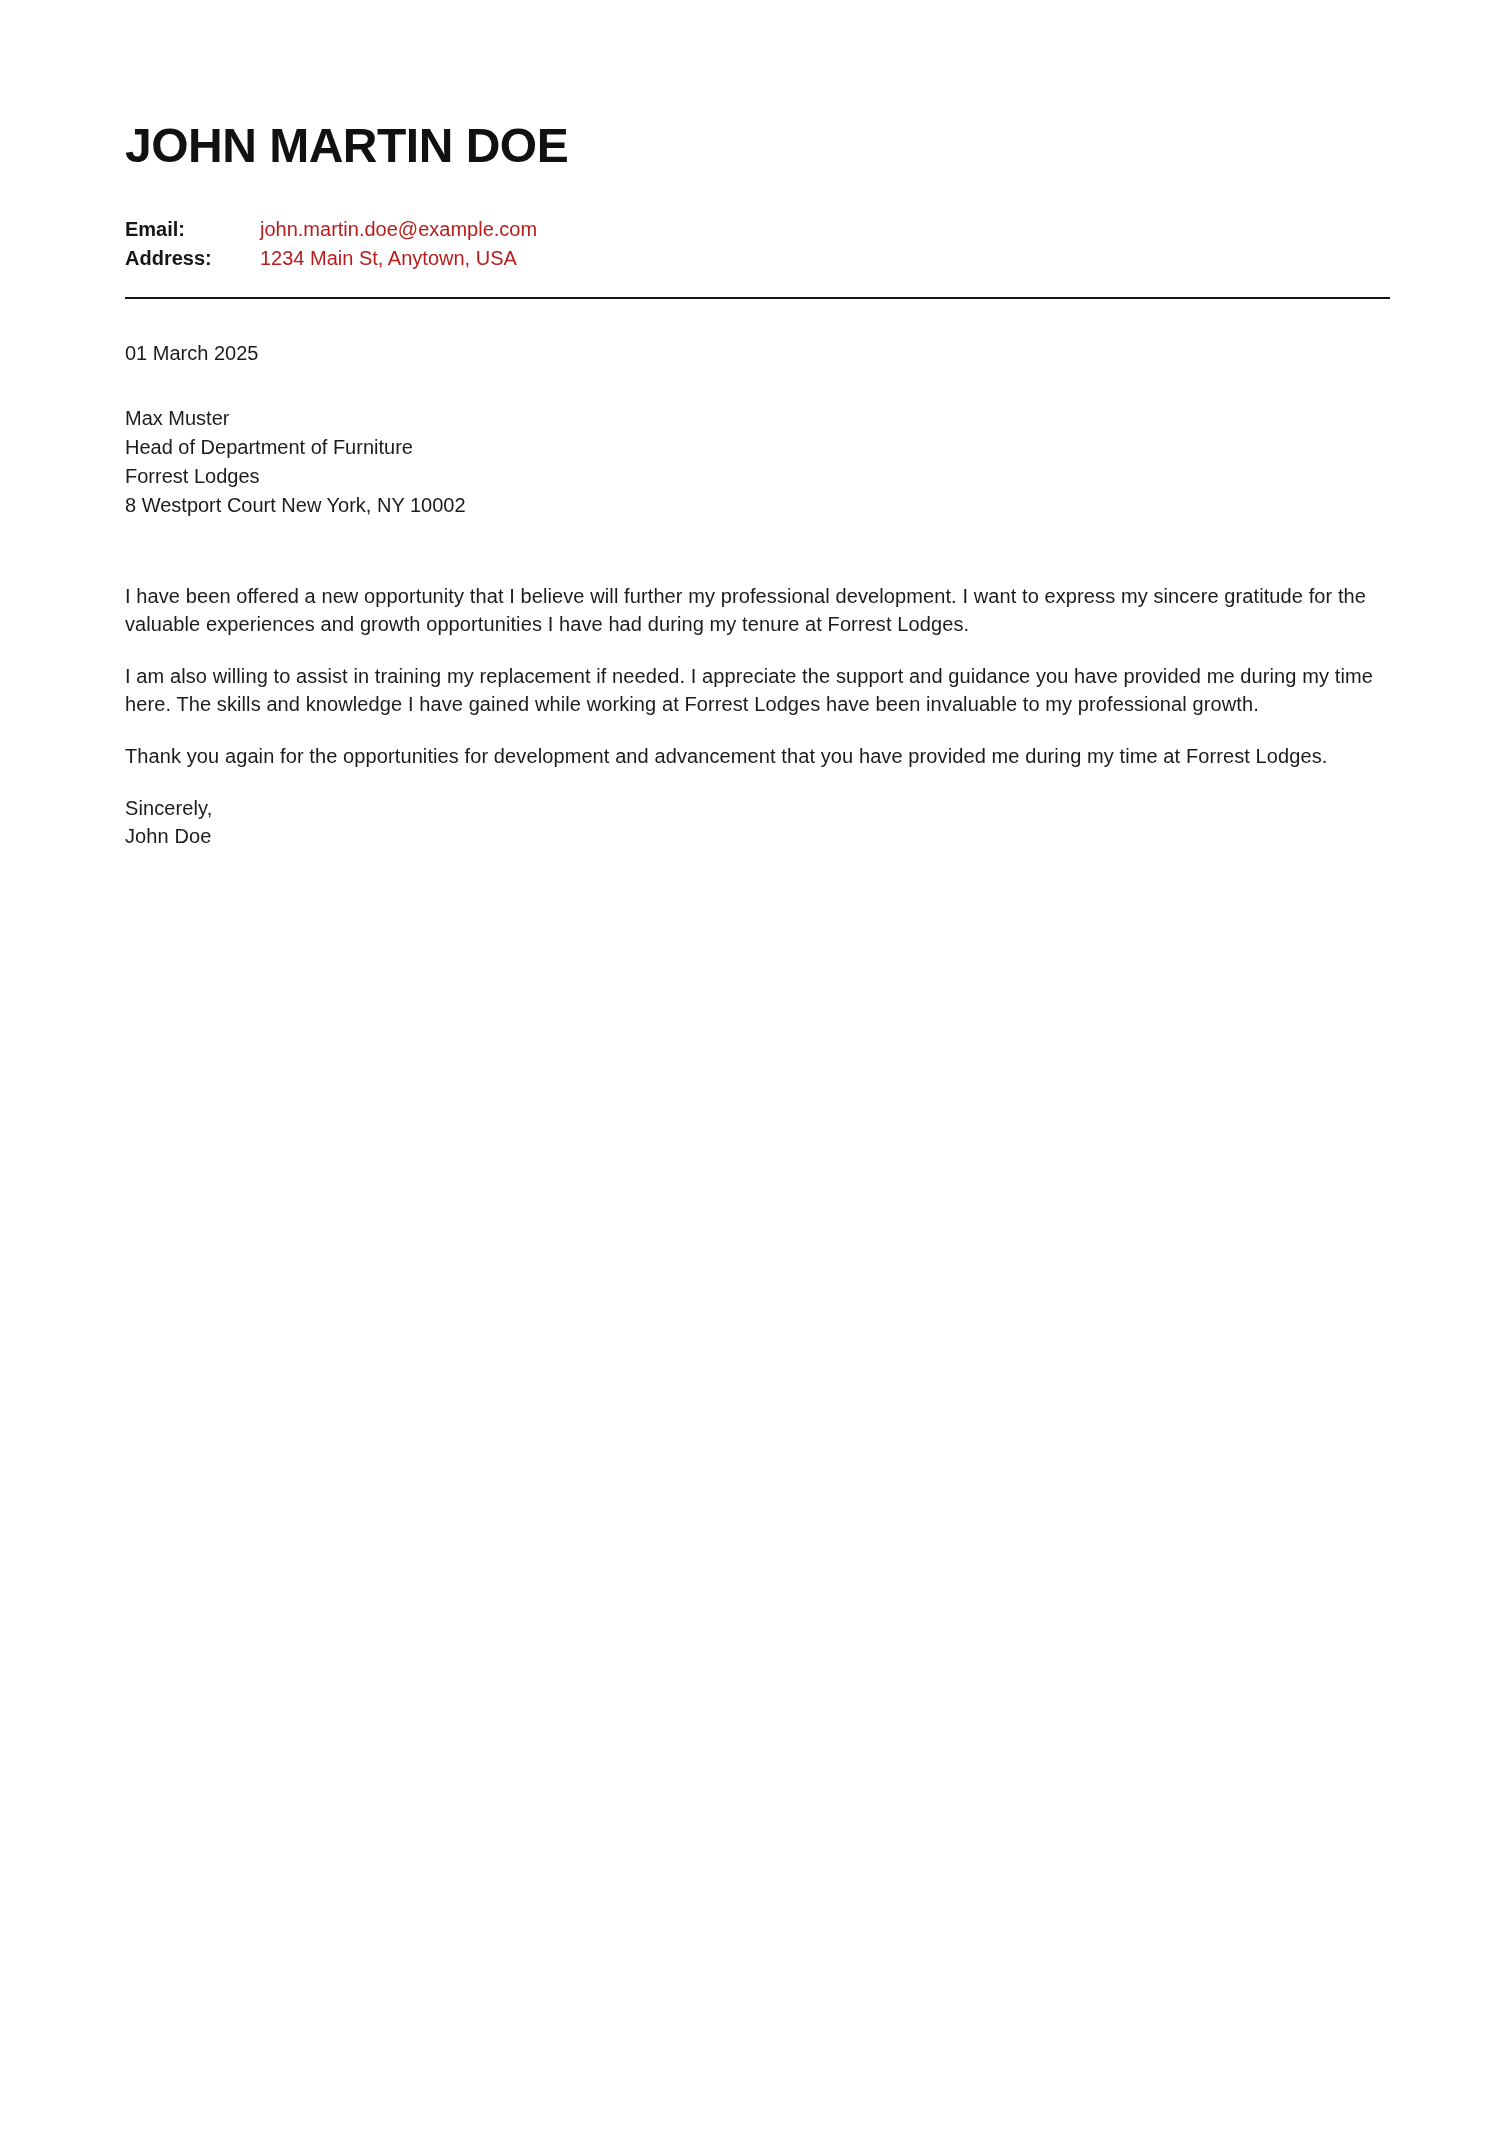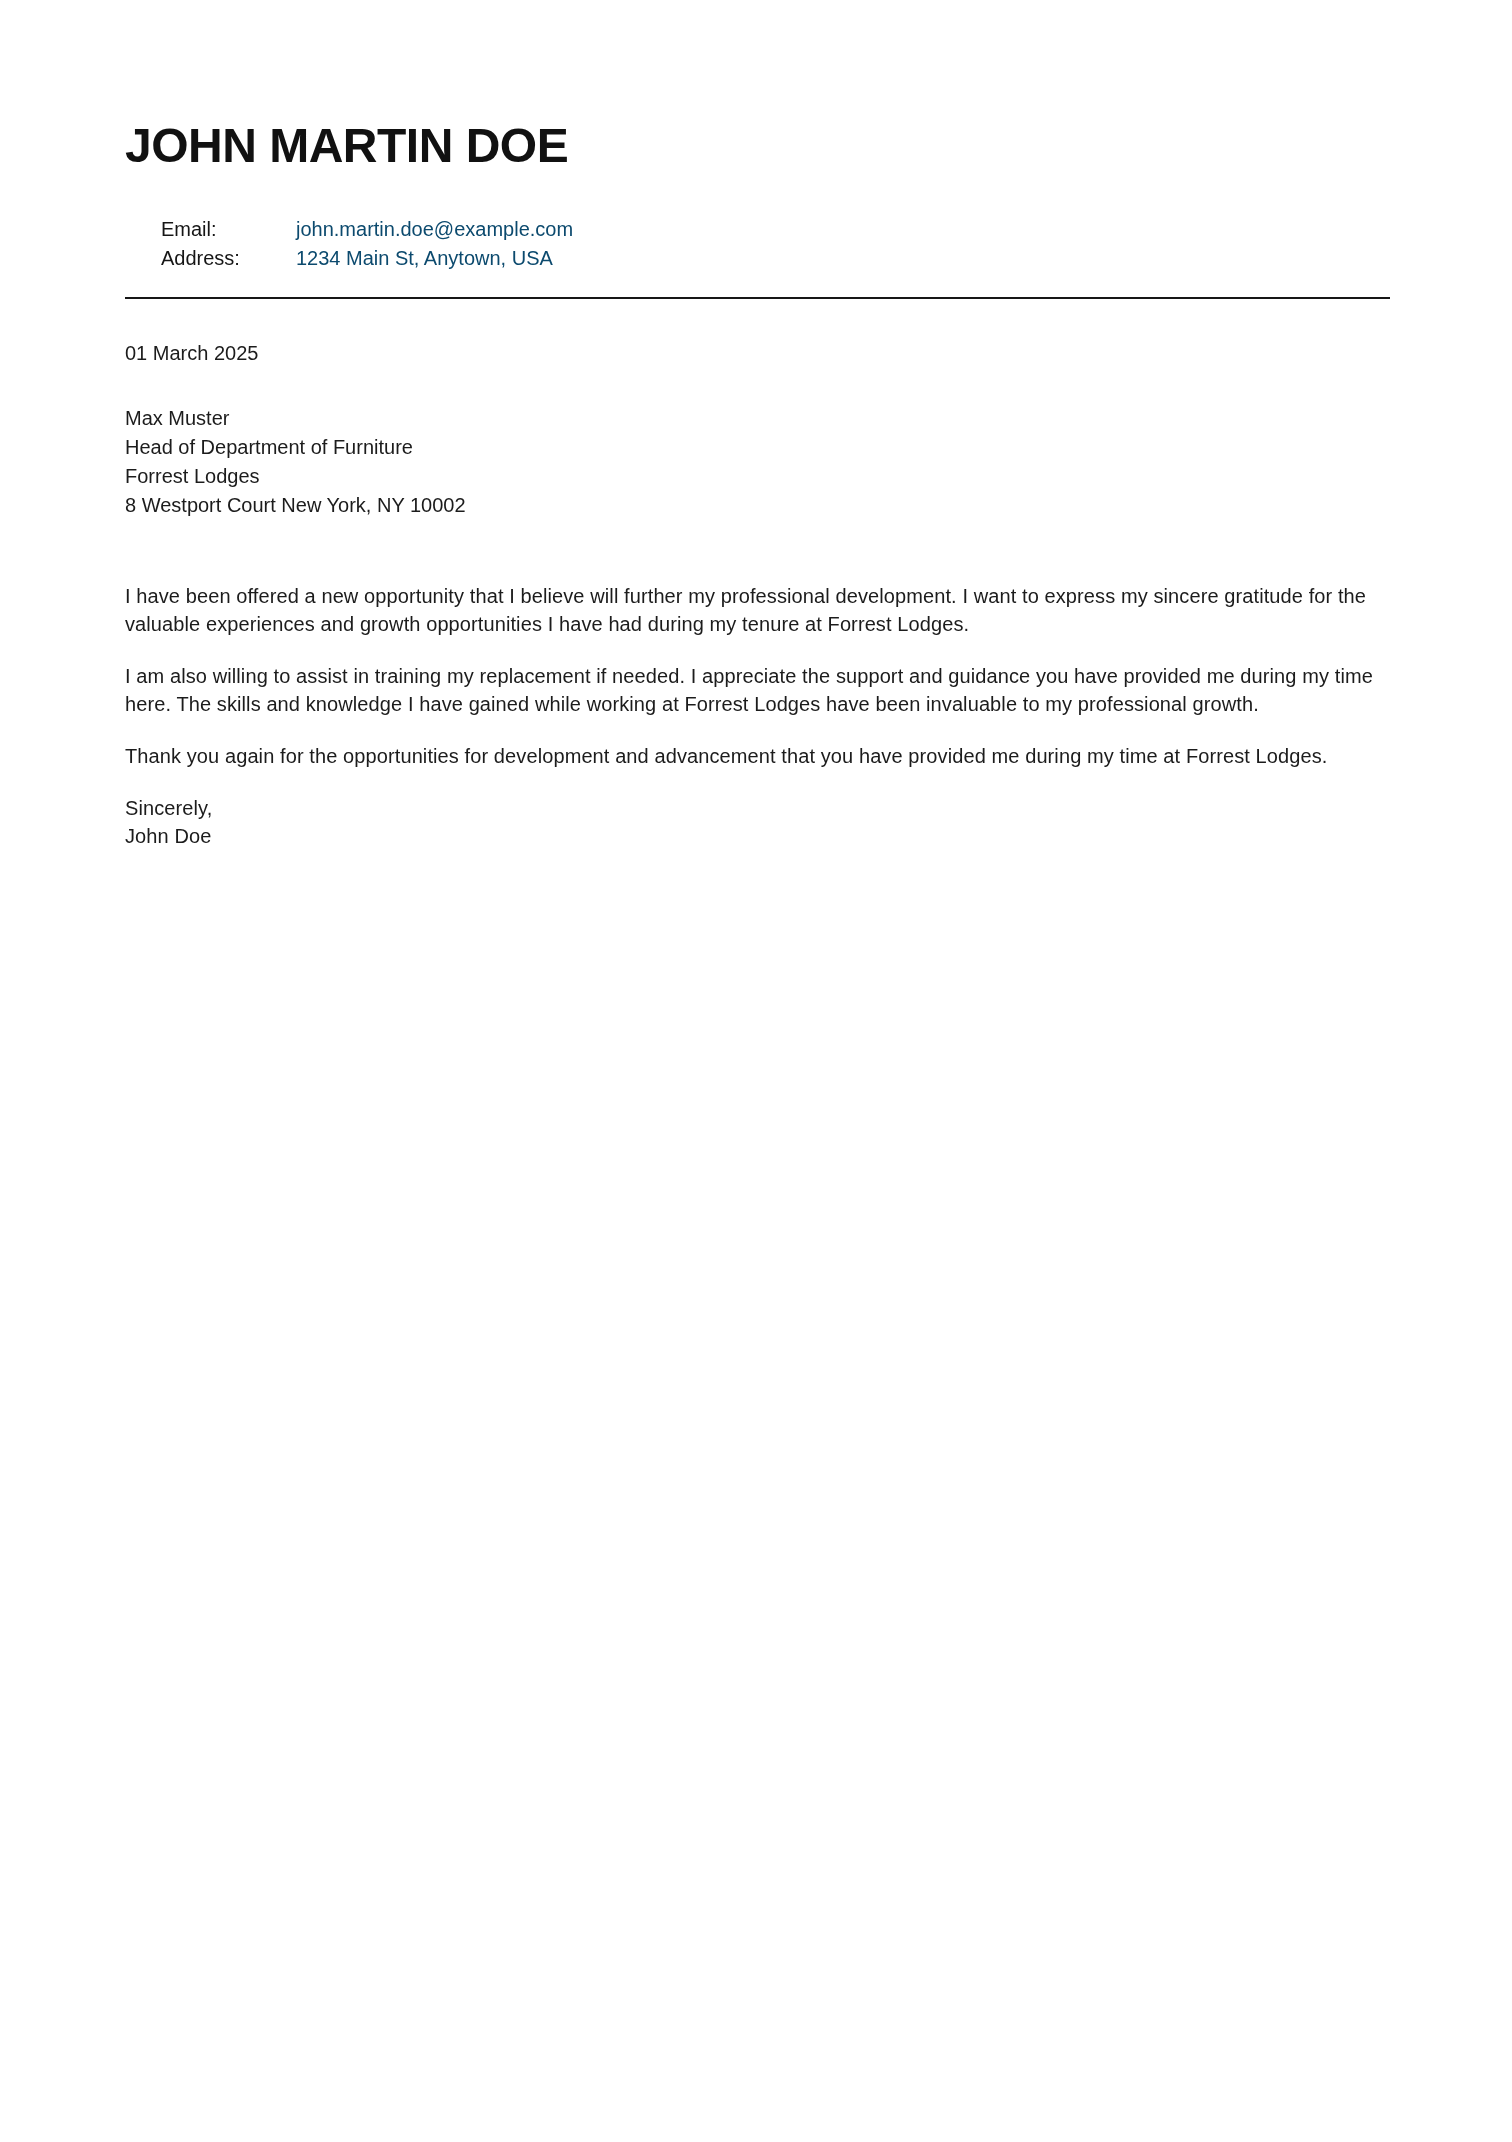--- a/index.html
+++ b/index.html
@@ -30,26 +30,25 @@
     margin-top: 42px;
     font-size: 20px;
     line-height: 29px;
   }
   .contact-row {
     display: flex;
   }
   .contact-label {
     width: 135px;
     flex: 0 0 135px;
-    font-weight: 400;
+    font-weight: 700;
     color: #161616;
-    margin-left: 36px;
   }
   .contact-value {
-    color: #0c4a6e;
+    color: #b91c1c;
   }
   .header-divider {
     border: none;
     border-top: 2px solid #161616;
     margin: 24px 0 0 0;
   }
   .date-line {
     margin-top: 40px;
     font-size: 20px;
     line-height: 29px;

